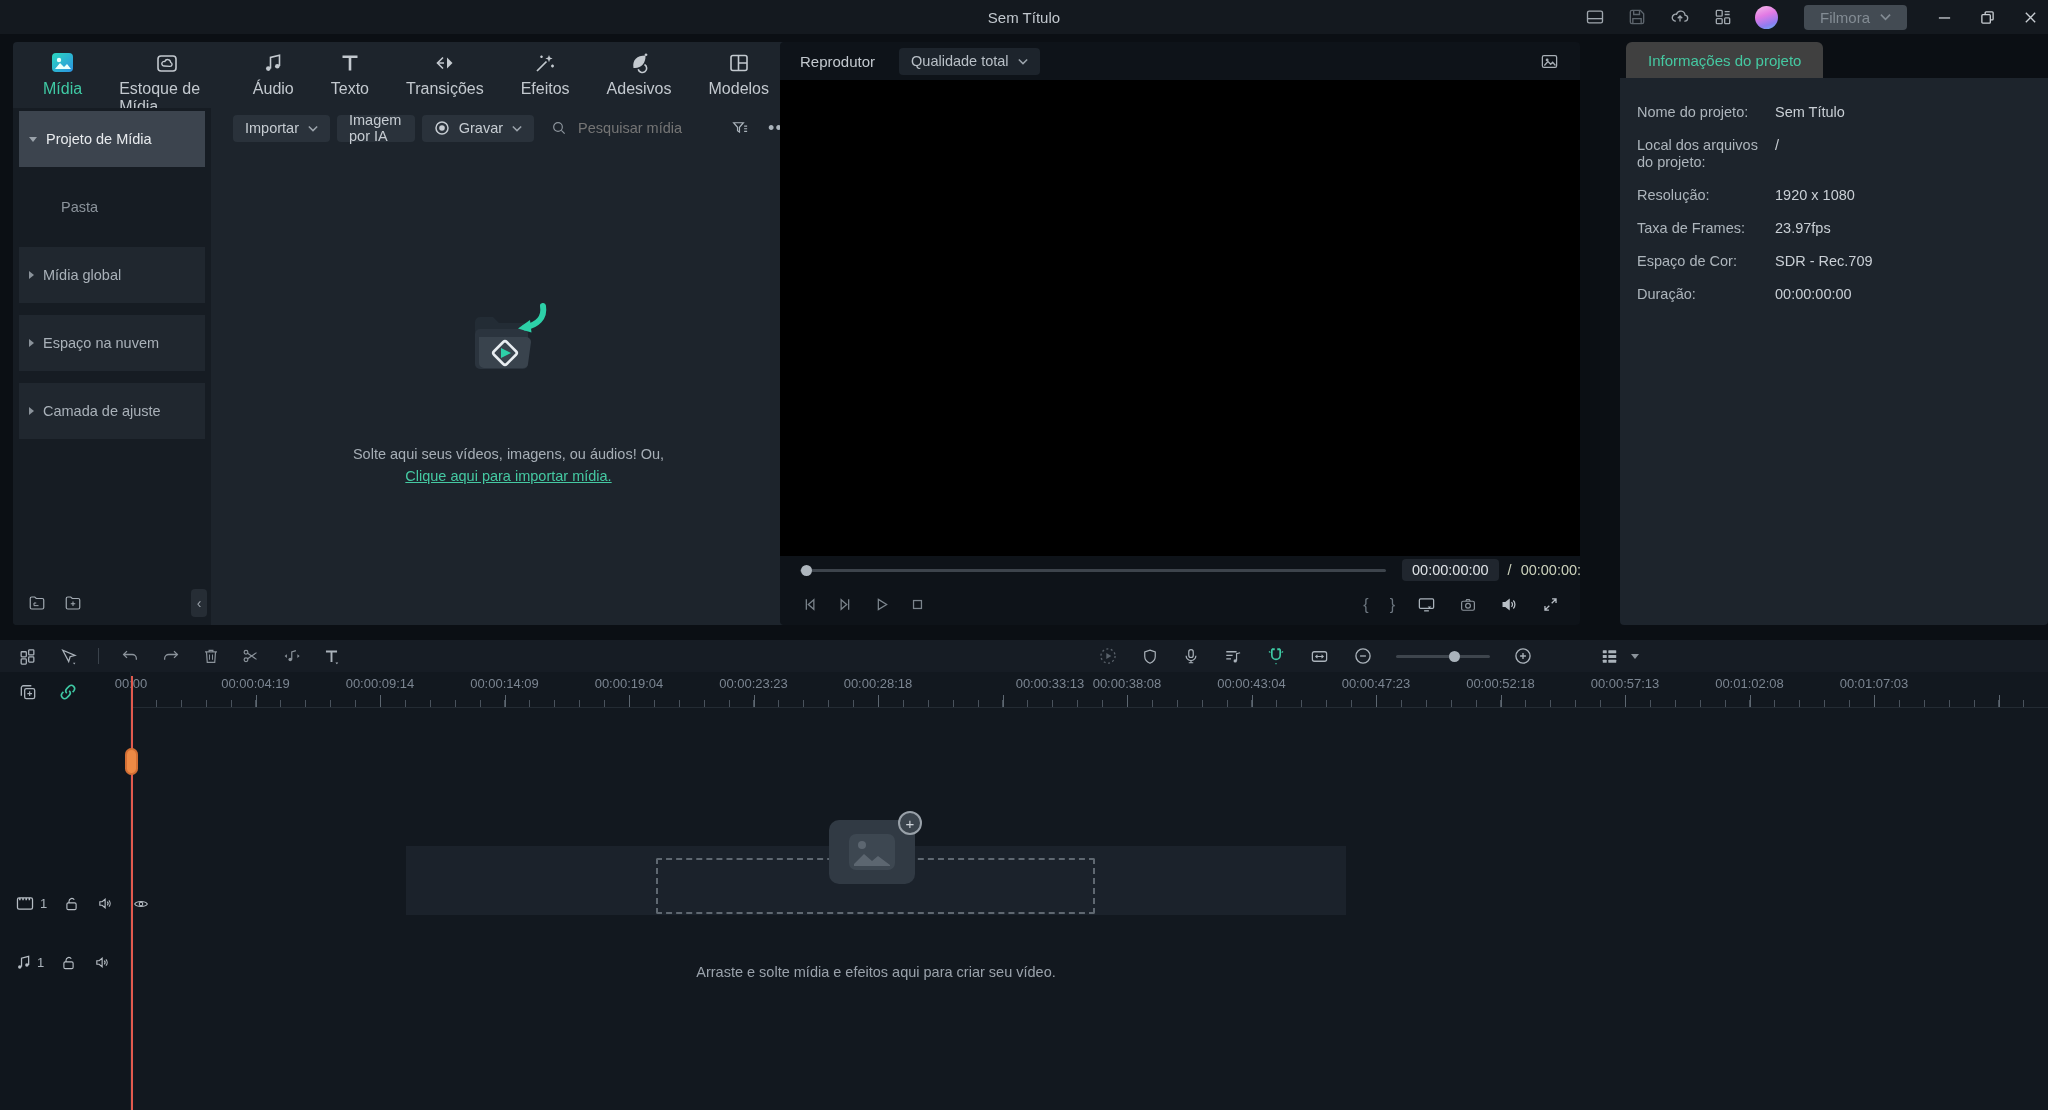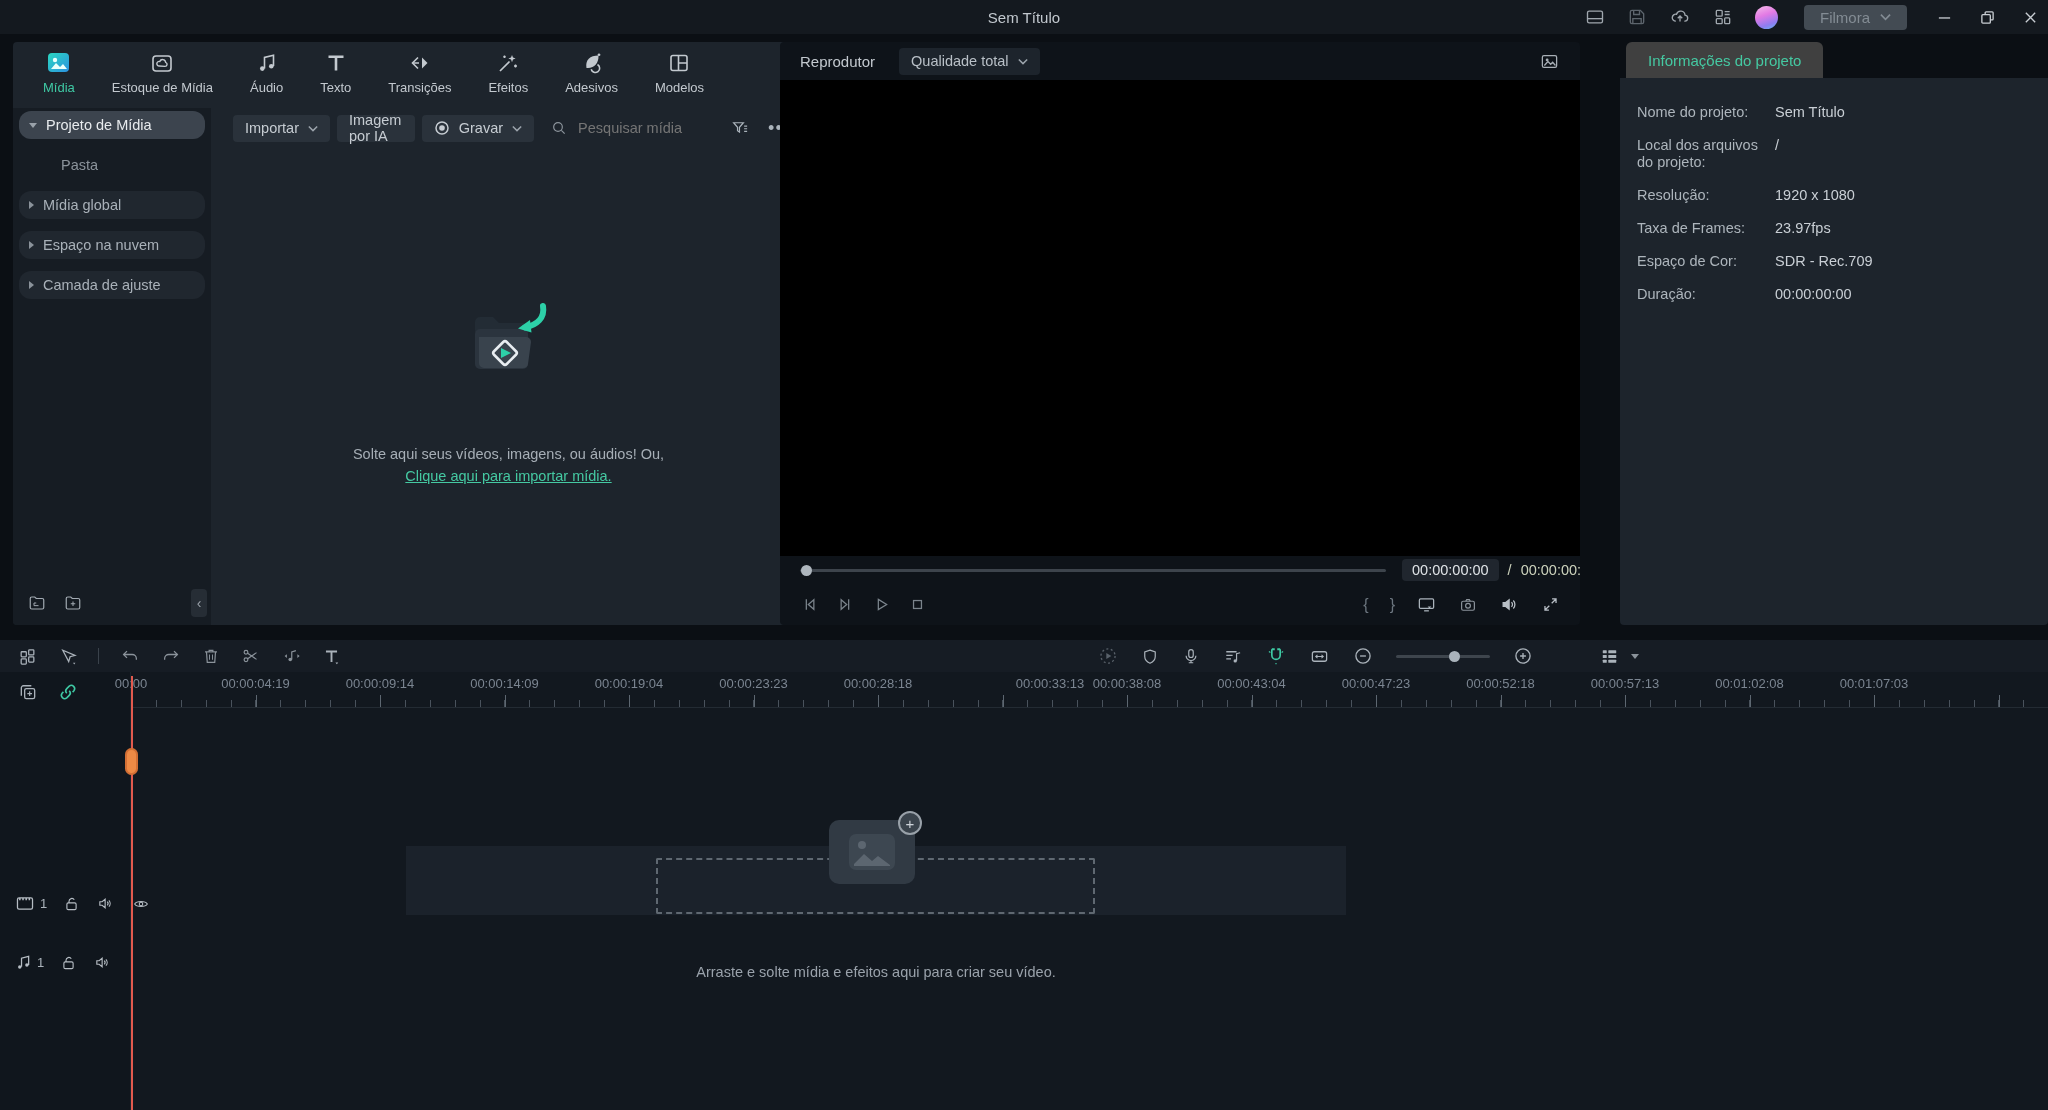--- a/index.html
+++ b/index.html
@@ -20,26 +20,26 @@
   .export-btn{display:flex;align-items:center;gap:10px;background:#434b53;color:#838c94;font-size:15px;height:25px;padding:0 16px;border-radius:4px;margin-right:30px;}
   .win-btn{margin-left:28px;color:#c9ced3;}
 
   
   .media-panel{position:absolute;left:13px;top:42px;width:793px;height:583px;background:#1d242c;border-radius:4px;overflow:hidden;}
   .player-panel{position:absolute;left:780px;top:42px;width:800px;height:583px;background:#0e1319;border-radius:4px;overflow:hidden;}
   .info-panel{position:absolute;left:1620px;top:42px;width:428px;height:583px;}
 
   
   .tabs{display:flex;align-items:flex-start;padding:9px 0 0 30px;height:57px;}
-  .tab{display:flex;flex-direction:column;align-items:center;gap:5px;margin-right:37px;font-size:13px;color:#c3c9cf;}
+  .tab{display:flex;flex-direction:column;align-items:center;gap:5px;margin-right:37px;font-size:16px;color:#c3c9cf;}
   .tab.active{color:#3fc9a4;}
 
   
   .sidebar{position:absolute;left:0;top:66px;width:198px;bottom:0;background:#161c23;box-sizing:border-box;padding:3px 6px 0 6px;}
-  .side-item{height:28px;border-radius:12px;display:flex;align-items:center;gap:9px;padding:0 10px;font-size:14.5px;color:#a9b1b9;background:#20272f;margin-bottom:12px;}
+  .side-item{height:28px;border-radius:0;display:flex;align-items:center;gap:9px;padding:14px 10px;font-size:14.5px;color:#a9b1b9;background:#20272f;margin-bottom:12px;}
   .side-item.selected{background:#3c444e;color:#e8ebee;}
   .side-item.child{background:none;color:#8b939b;padding-left:42px;margin-bottom:12px;}
   .caret-down{width:0;height:0;border-left:4px solid transparent;border-right:4px solid transparent;border-top:5px solid #9aa2aa;}
   .caret-right{width:0;height:0;border-top:4px solid transparent;border-bottom:4px solid transparent;border-left:5px solid #8a929a;}
   .side-bottom{position:absolute;bottom:8px;left:14px;right:4px;display:flex;align-items:center;gap:16px;}
   .collapse-btn{margin-left:auto;width:16px;height:28px;background:#262d35;border-radius:4px;display:grid;place-items:center;color:#9aa2aa;font-size:14px;}
 
   
   .media-content{position:absolute;left:198px;top:66px;right:0;bottom:0;}
   .media-toolbar{position:absolute;top:6px;left:22px;right:16px;height:28px;display:flex;align-items:center;}

